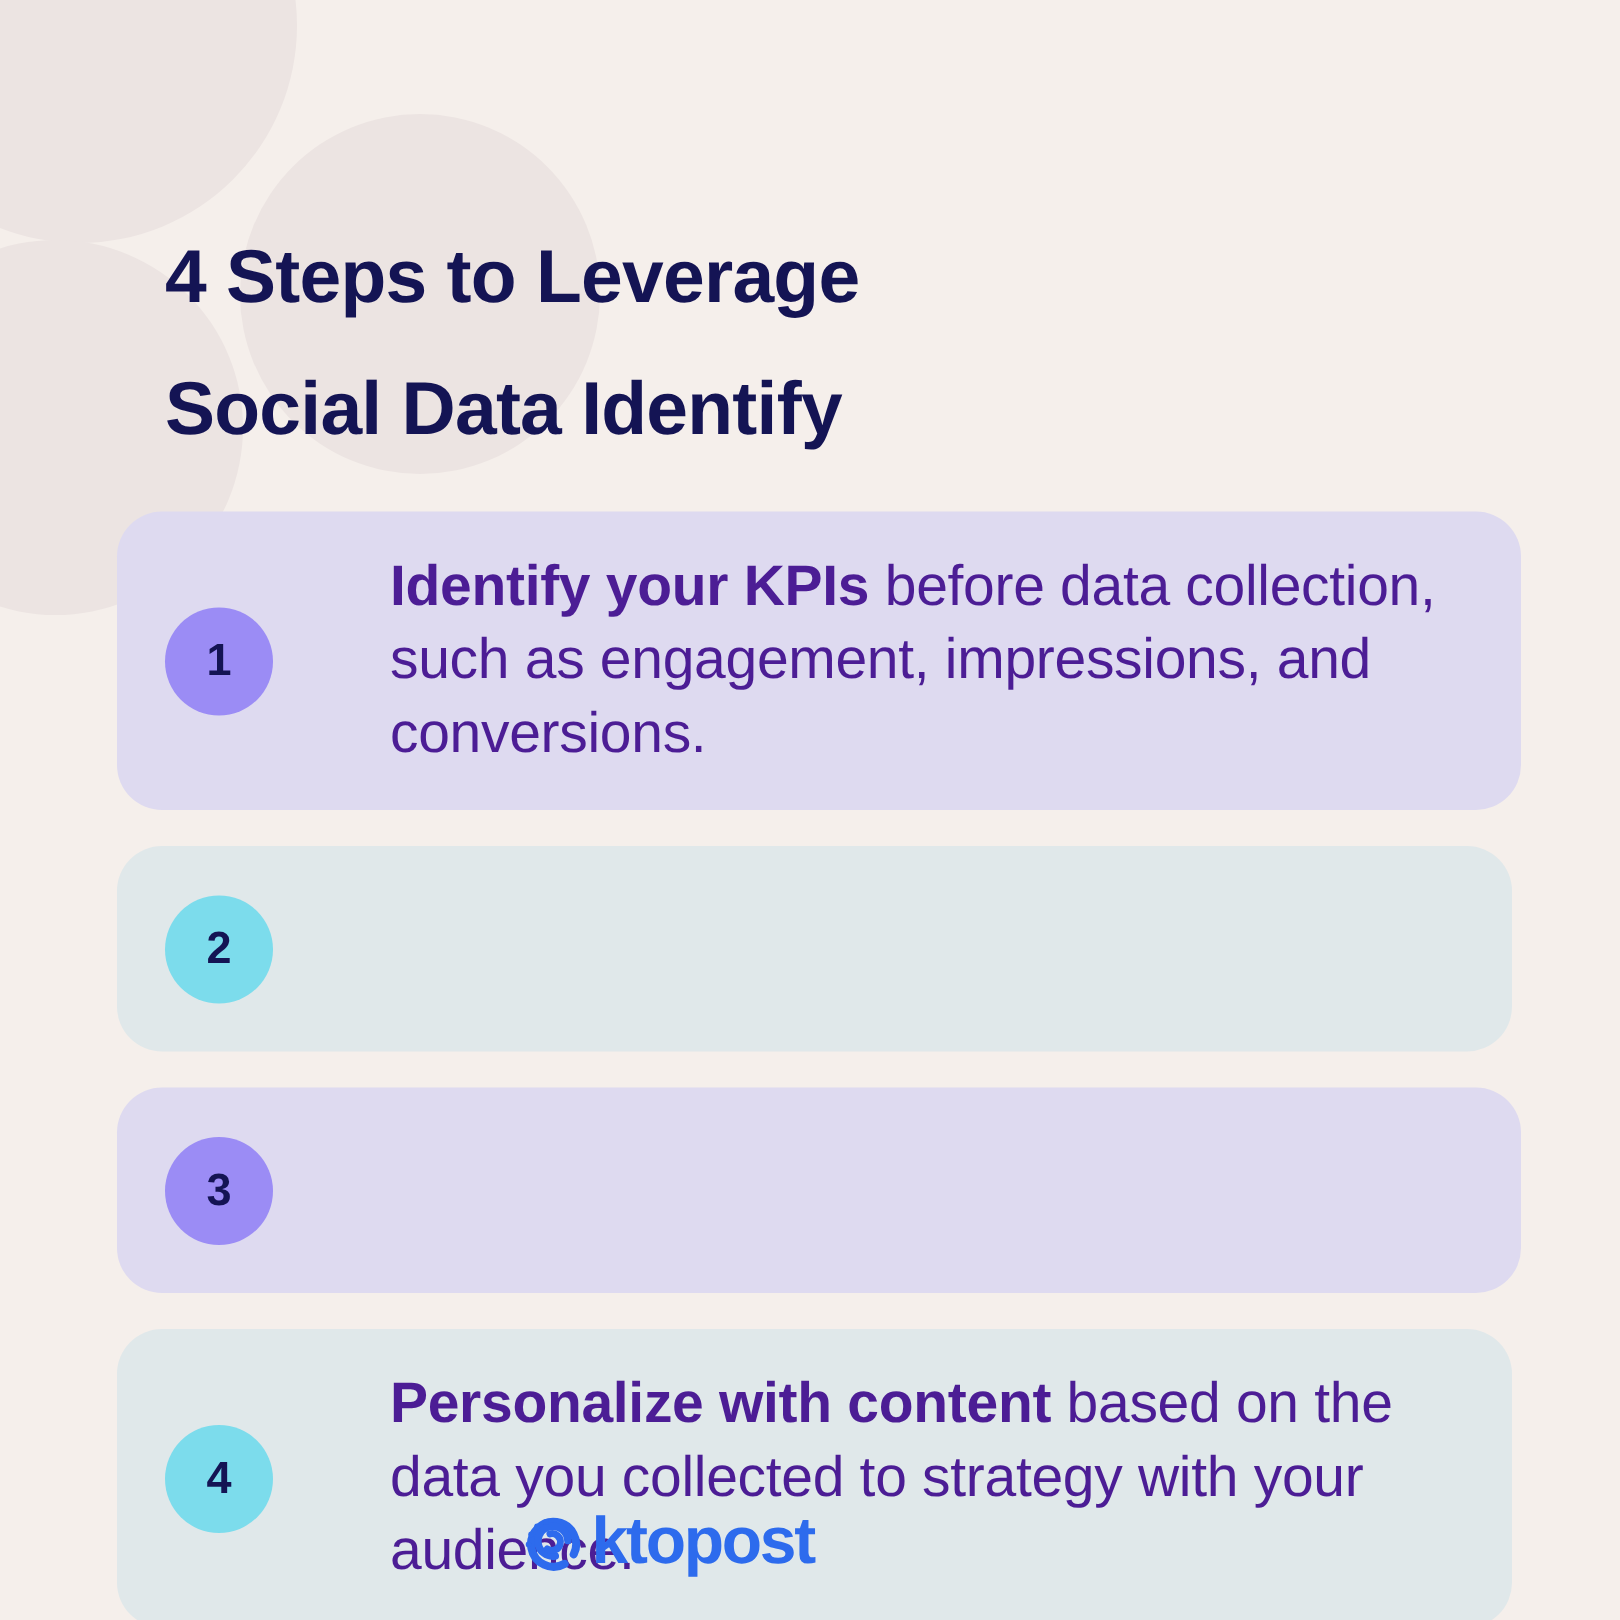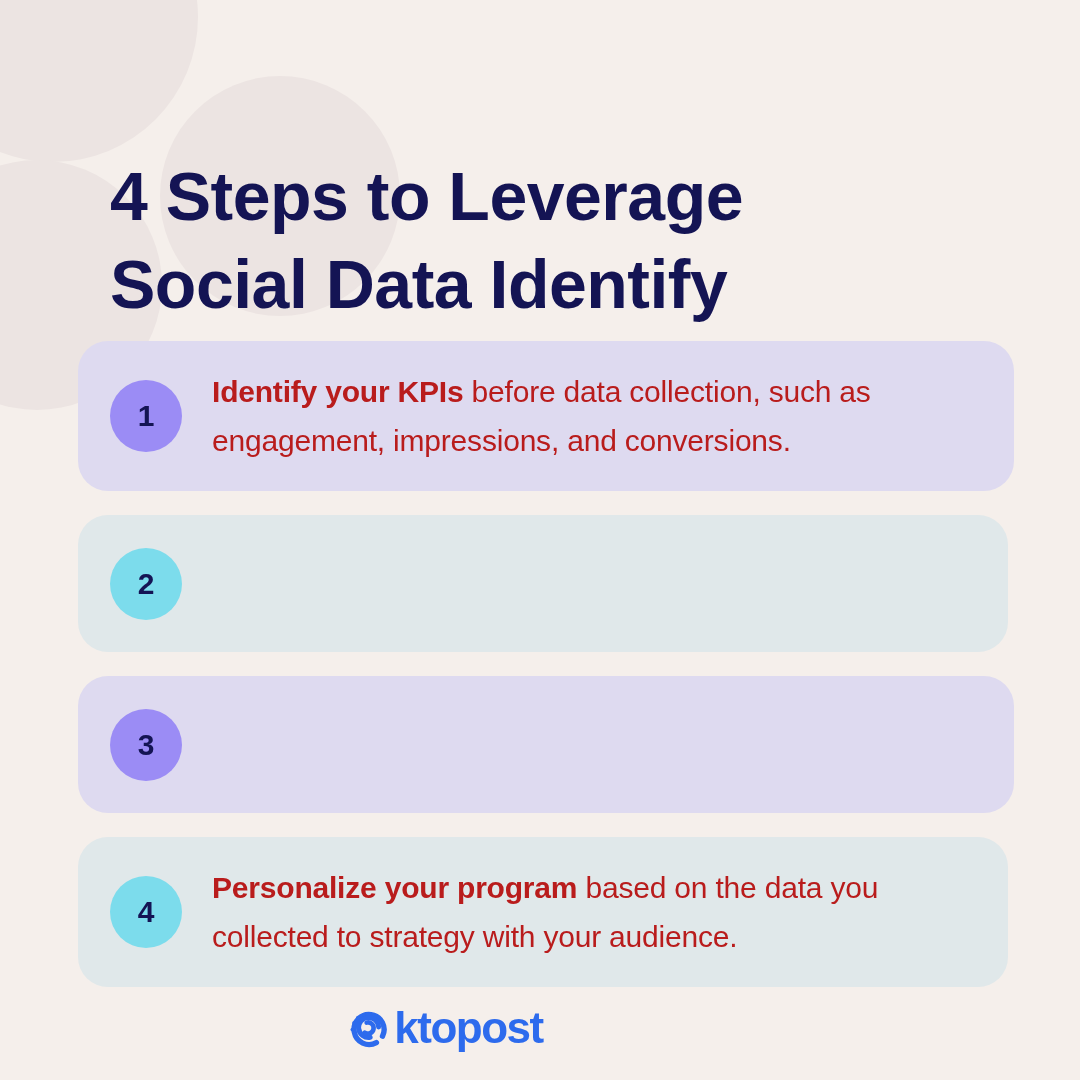--- a/index.html
+++ b/index.html
@@ -31,21 +31,21 @@
   .deco-b { left: 160px;  top: 76px;   width: 240px; height: 240px; }
   .deco-c { left: -88px;  top: 160px;  width: 250px; height: 250px; }
 
   
   .title {
     position: absolute;
     left: 110px;
     top: 106px;
     width: 880px;
     color: #141454;
-    font-size: 68px;
+    font-size: 50px;
     font-weight: bold;
     line-height: 88px;
     letter-spacing: -0.5px;
   }
   .title .line { display: block; white-space: nowrap; }
 
   
   .cards {
     position: absolute;
     left: 78px;
@@ -75,24 +75,25 @@
     justify-content: center;
     color: #141454;
     font-size: 30px;
     font-weight: bold;
     margin-right: 30px;
   }
   .badge.violet { background: #9b8cf5; }
   .badge.cyan   { background: #7cdcec; }
 
   .card-text {
-    color: #b91c1c;
-    font-size: 30px;
+    color: #4c1d95;
+    font-size: 38px;
     line-height: 49px;
     letter-spacing: -0.2px;
+    margin-left: 48px;
   }
   .card-text b { font-weight: bold; }
 
   
   .logo {
     position: absolute;
     left: 0;
     top: 1005px;
     width: 888px;
     display: flex;
@@ -145,21 +146,21 @@
       <div class="badge violet">
         <span>3</span>
       </div>
     </div>
 
     <div class="card mint">
       <div class="badge cyan">
         <span>4</span>
       </div>
       <div class="card-text">
-        <b>Personalize your program</b><span> based on the data you collected to strategy with your audience.</span>
+        <b>Personalize with content</b><span> based on the data you collected to strategy with your audience.</span>
       </div>
     </div>
 
   </div>
 
   <div class="logo">
     <svg class="logo-mark" width="48" height="46" viewBox="0 0 48 46">
 
       <path d="M37.5 31.2 A15 15 0 1 0 31.4 37.6" fill="none" stroke="#2d6bed" stroke-width="5.4" stroke-linecap="round"></path>
       <path d="M33.6 22.0 A10.0 10.0 0 1 0 25.2 32.3" fill="none" stroke="#2d6bed" stroke-width="5.0" stroke-linecap="round"></path>

